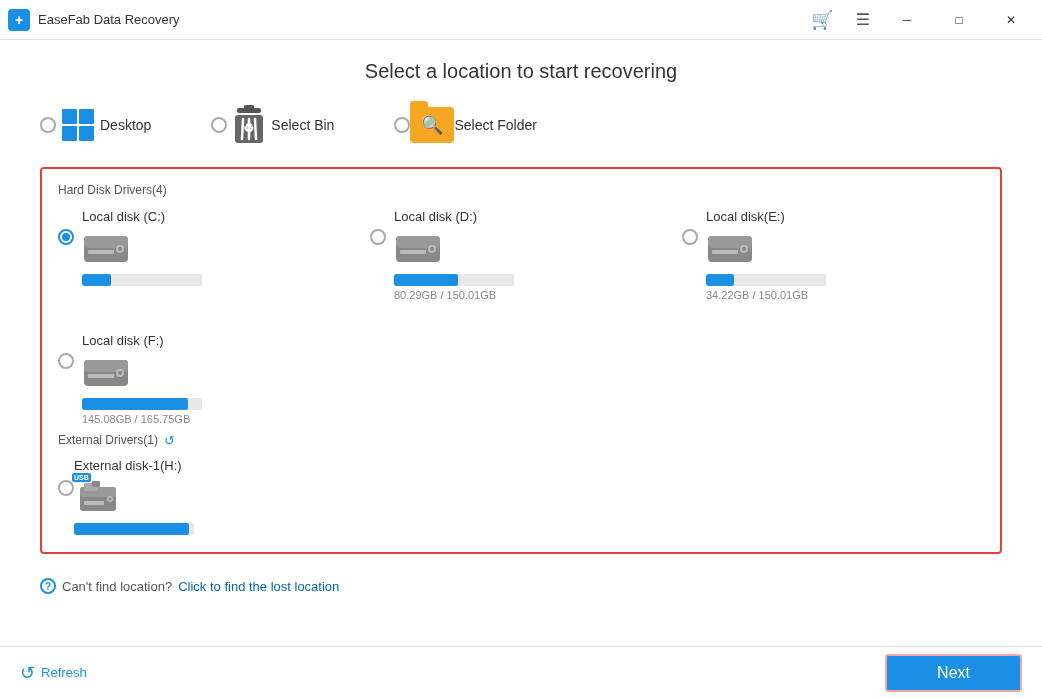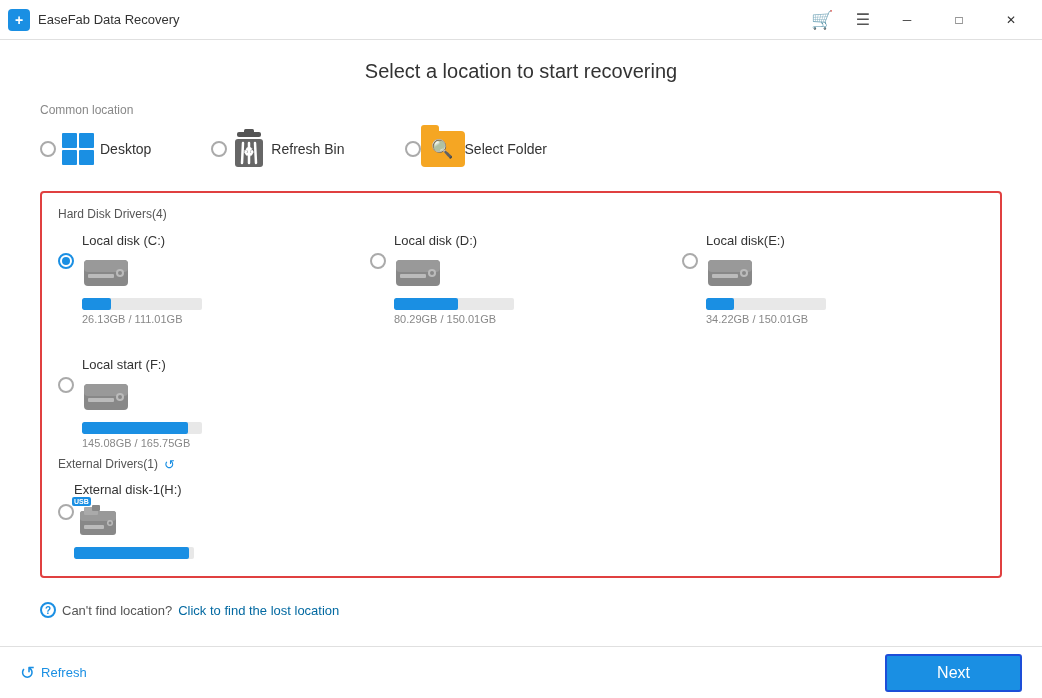--- a/index.html
+++ b/index.html
@@ -315,21 +315,21 @@
       font-size: 13px;
       color: #1a8fe3;
       cursor: pointer;
       border: none;
       background: none;
     }
 
     .next-btn {
       background: #1a8fe3;
       color: white;
-      border: 2px solid #1d4ed8;
+      border: 2px solid #fca5a5;
       padding: 8px 50px;
       font-size: 16px;
       cursor: pointer;
       border-radius: 3px;
     }
 
     
     .hdd-svg {
       width: 48px;
       height: 38px;
@@ -370,21 +370,20 @@
     <div class="win-btn">─</div>
     <div class="win-btn">□</div>
     <div class="win-btn close">✕</div>
   </div>
 </div>
 
 <div class="main-content">
 
   <h2 class="page-title">Select a location to start recovering</h2>
 
-  <div class="section-label">Common location</div>
   <div class="common-location">
 
     <div class="location-item">
       <div class="radio-btn"></div>
       <div class="location-icon">
         <div class="windows-icon">
           <div></div>
             <div></div>
             <div></div>
             <div></div>
@@ -403,21 +402,21 @@
 
           <rect x="4" y="11" width="28" height="28" rx="3" fill="#666"></rect>
 
           <line x1="12" y1="15" x2="11" y2="35" stroke="white" stroke-width="2.5" stroke-linecap="round"></line>
           <line x1="18" y1="15" x2="18" y2="35" stroke="white" stroke-width="2.5" stroke-linecap="round"></line>
           <line x1="24" y1="15" x2="25" y2="35" stroke="white" stroke-width="2.5" stroke-linecap="round"></line>
 
           <text x="18" y="28" text-anchor="middle" fill="white" font-size="12" font-weight="bold">♻</text>
         </svg>
       </div>
-      <span class="location-text">Refresh Bin</span>
+      <span class="location-text">Select Bin</span>
     </div>
 
     <div class="location-item">
       <div class="radio-btn"></div>
       <div class="location-icon">
         <div class="folder-icon-wrap">
           <span class="folder-search">🔍</span>
         </div>
       </div>
       <span class="location-text">Select Folder</span>
@@ -441,21 +440,20 @@
               <rect x="2" y="8" width="44" height="26" rx="4" fill="#888"></rect>
               <rect x="2" y="8" width="44" height="12" rx="4" fill="#999"></rect>
               <circle cx="38" cy="21" r="4" fill="#bbb"></circle>
               <circle cx="38" cy="21" r="2" fill="#888"></circle>
               <rect x="6" y="22" width="26" height="4" rx="1" fill="#bbb"></rect>
             </svg>
           </div>
           <div class="progress-bar-wrap">
             <div class="progress-bar-fill" style="width:24%"></div>
           </div>
-          <div class="disk-size">26.13GB / 111.01GB</div>
         </div>
       </div>
 
       <div class="disk-item">
         <div class="disk-radio unselected"></div>
         <div class="disk-info">
           <div class="disk-name">Local disk (D:)</div>
           <div class="disk-icon-wrapper">
             <svg class="hdd-svg" viewBox="0 0 48 38">
               <rect x="2" y="8" width="44" height="26" rx="4" fill="#888"></rect>
@@ -488,21 +486,21 @@
           <div class="progress-bar-wrap">
             <div class="progress-bar-fill" style="width:23%"></div>
           </div>
           <div class="disk-size">34.22GB / 150.01GB</div>
         </div>
       </div>
 
       <div class="disk-item">
         <div class="disk-radio unselected"></div>
         <div class="disk-info">
-          <div class="disk-name">Local start (F:)</div>
+          <div class="disk-name">Local disk (F:)</div>
           <div class="disk-icon-wrapper">
             <svg class="hdd-svg" viewBox="0 0 48 38">
               <rect x="2" y="8" width="44" height="26" rx="4" fill="#888"></rect>
               <rect x="2" y="8" width="44" height="12" rx="4" fill="#999"></rect>
               <circle cx="38" cy="21" r="4" fill="#bbb"></circle>
               <circle cx="38" cy="21" r="2" fill="#888"></circle>
               <rect x="6" y="22" width="26" height="4" rx="1" fill="#bbb"></rect>
             </svg>
           </div>
           <div class="progress-bar-wrap">

